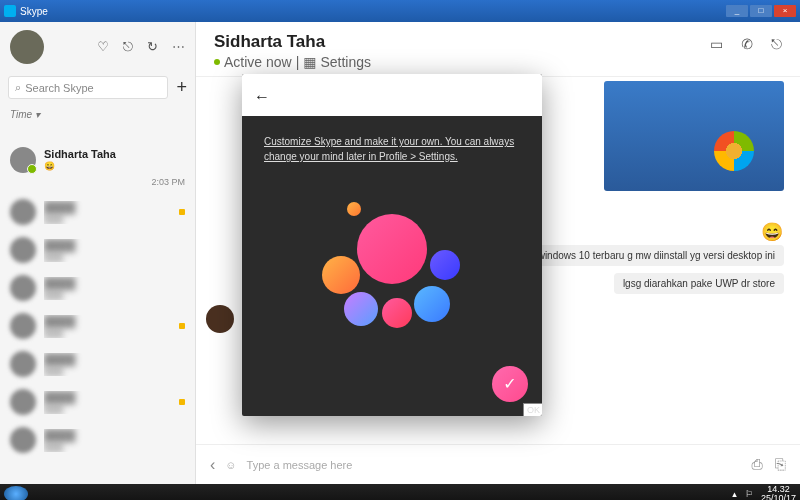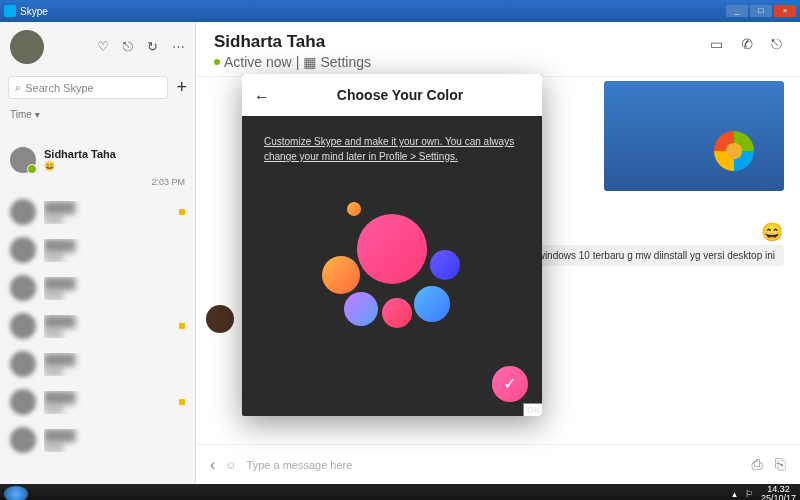--- a/index.html
+++ b/index.html
@@ -11,21 +11,21 @@
 .wmin{background:#4a7fc4}.wmax{background:#4a7fc4}.wclose{background:#d9432f}
 .app { height:462px; background:#fff; display:flex; position:relative; }
 .sidebar { width:196px; background:#f5f5f5; border-right:1px solid #e0e0e0; display:flex; flex-direction:column; }
 .sb-top { padding:8px 10px; display:flex; align-items:center; gap:10px; }
 .avatar { width:28px; height:28px; border-radius:50%; background:#6a6a5a; position:relative; }
 .avatar.lg{width:34px;height:34px}
 .sb-icons { margin-left:auto; display:flex; gap:14px; color:#555; font-size:13px; }
 .search-row { padding:4px 8px; display:flex; gap:8px; align-items:center; }
 .search { flex:1; background:#fff; border:1px solid #ddd; border-radius:3px; padding:4px 6px; font-size:11px; color:#888; display:flex; align-items:center; gap:4px; }
 .plus { font-size:18px; color:#333; font-weight:300; }
-.time-hdr { padding:6px 10px; font-size:10px; color:#777; }
+.time-hdr { padding:6px 10px; font-size:10px; color:#777;font-style:italic; }
 .conv { padding:6px 10px; display:flex; align-items:center; gap:8px; font-size:11px; }
 .conv .cav { width:26px; height:26px; border-radius:50%; background:#888; flex-shrink:0; position:relative; }
 .conv .cav.on::after{content:'';position:absolute;bottom:-1px;right:-1px;width:8px;height:8px;background:#7fba00;border-radius:50%;border:1.5px solid #f5f5f5}
 .conv .ci { flex:1; overflow:hidden; }
 .conv .cn { font-weight:600; color:#222; font-size:11px; }
 .conv .cp { color:#888; font-size:9px; margin-top:1px; }
 .conv .ct { font-size:9px; color:#888;margin-top:45px; }
 .conv.blur .cn,.conv.blur .cp{filter:blur(3px);opacity:.5}
 .conv.blur .cav{filter:blur(2px)}
 .dot { display:inline-block; width:6px; height:6px; background:#f5b800; border-radius:1px; margin-left:2px; }
@@ -176,40 +176,40 @@
       <div class="hdr-icons">
         <span>▭</span>
         <span>✆</span>
         <span>⎋</span>
       </div>
     </div>
     <div class="chat-body">
       <div class="msg-img"></div>
       <div class="emoji">😄</div>
       <div class="bubble b2">windows 10 terbaru g mw diinstall yg versi desktop ini</div>
+      <div class="bubble b3">lgsg diarahkan pake UWP dr store</div>
       <div class="chat-av"></div>
     </div>
     <div class="input-row">
       <span class="back">‹</span>
       <span>☺</span>
       <span style="flex:1">Type a message here</span>
       <div class="ir-icons">
         <span>⎙</span>
         <span>⎘</span>
       </div>
     </div>
   </div>
 
   <div class="watermark">WINPOIN.COM</div>
 
   <div class="modal-overlay">
     <div class="modal">
       <div class="modal-hdr">
         <span class="mback">←</span>
-        <h3>Choose Your Color</h3>
       </div>
       <div class="modal-body">
         <div>Customize Skype and make it your own. You can always change your mind later in Profile &gt; Settings.</div>
         <div class="circles">
           <div class="circ c-tiny"></div>
           <div class="circ c-center"></div>
           <div class="circ c-l"></div>
           <div class="circ c-r"></div>
           <div class="circ c-bl"></div>
           <div class="circ c-bm"></div>

